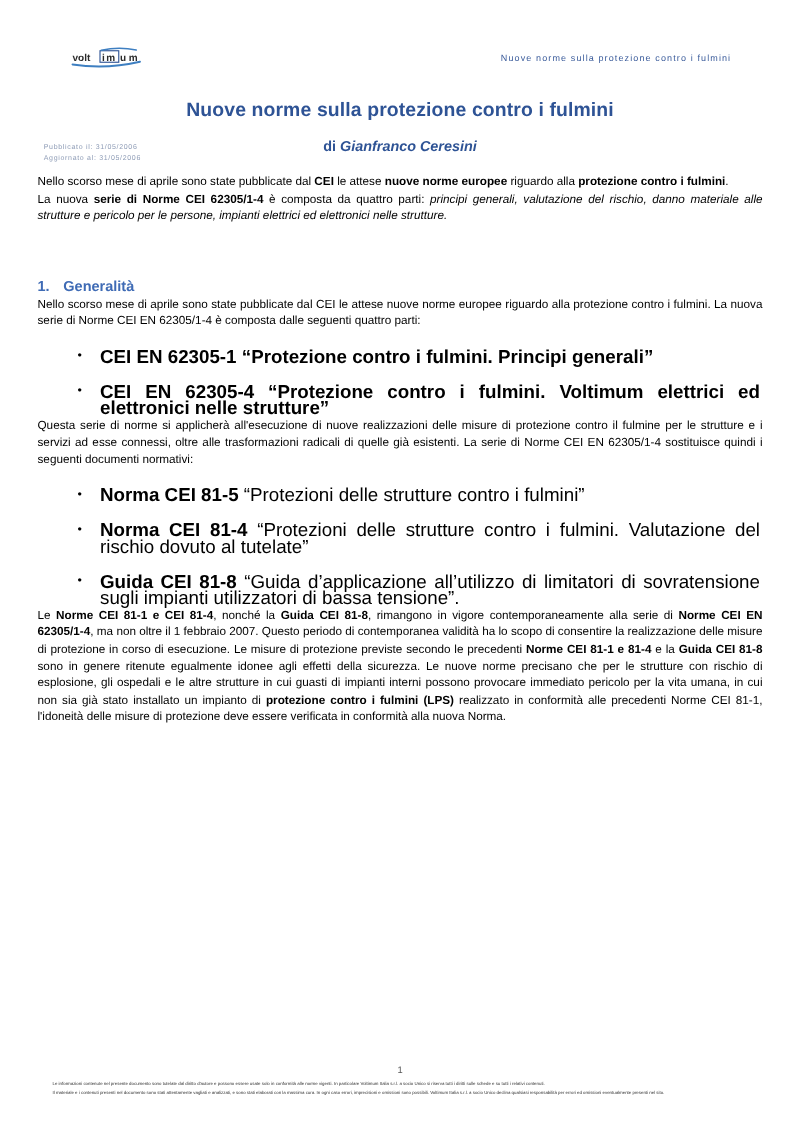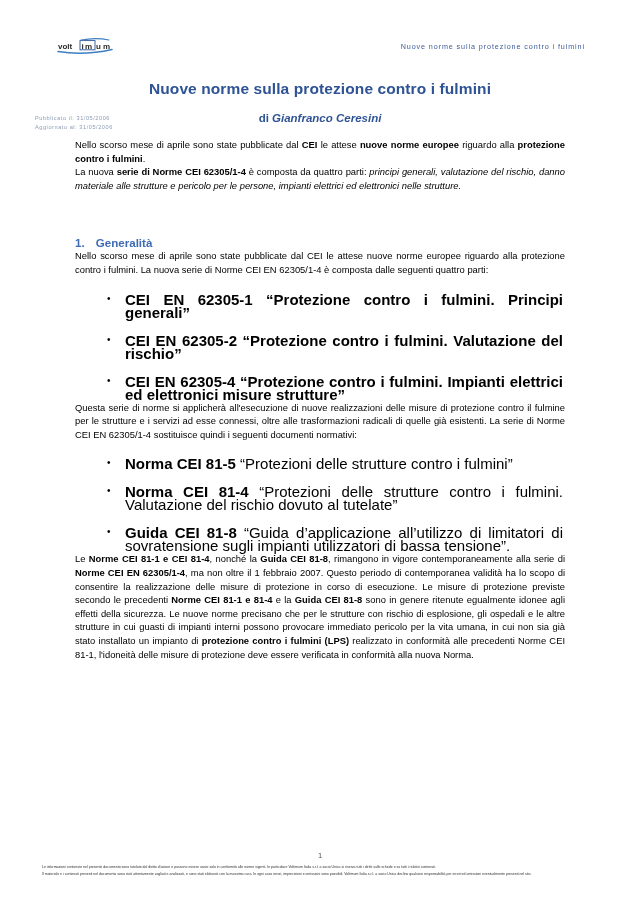--- a/index.html
+++ b/index.html
@@ -84,21 +84,21 @@
     text-align: center;
     color: #2e5395;
     font-size: 11.5px;
     font-weight: bold;
     top: 14px;
   }
   .byline .name { font-style: italic; }
 
   
   .content {
-    padding: 0 75px;
+    padding: 0 30px;
   }
   p.body {
     font-size: 9.4px;
     line-height: 13.6px;
     text-align: justify;
     margin: 0;
     color: #000;
   }
   .intro {
     margin-top: 28px;
@@ -204,22 +204,21 @@
 
     <div class="sec-heading">
       <span>1.</span>
       <span>Generalità</span>
     </div>
 
     <p class="body para">Nello scorso mese di aprile sono state pubblicate dal CEI le attese nuove norme europee riguardo alla protezione contro i fulmini. La nuova serie di Norme CEI EN 62305/1-4 è composta dalle seguenti quattro parti:</p>
 
     <ul class="bullets">
       <li><b>CEI EN 62305-1</b><b> “Protezione contro i fulmini. Principi generali”</b></li>
-      <li><b>CEI EN 62305-2</b><b> “Protezione contro i fulmini. Valutazione del rischio”</b></li>
-      <li><b>CEI EN 62305-4</b><b> “Protezione contro i fulmini. Impianti elettrici ed elettronici misure strutture”</b></li>
+      <li><b>CEI EN 62305-4</b><b> “Protezione contro i fulmini. Voltimum elettrici ed elettronici nelle strutture”</b></li>
     </ul>
 
     <p class="body para">Questa serie di norme si applicherà all'esecuzione di nuove realizzazioni delle misure di protezione contro il fulmine per le strutture e i servizi ad esse connessi, oltre alle trasformazioni radicali di quelle già esistenti. La serie di Norme CEI EN 62305/1-4 sostituisce quindi i seguenti documenti normativi:</p>
 
     <ul class="bullets">
       <li><b>Norma CEI 81-5</b><span> “Protezioni delle strutture contro i fulmini”</span></li>
       <li><b>Norma CEI 81-4</b><span> “Protezioni delle strutture contro i fulmini. Valutazione del rischio dovuto al tutelate”</span></li>
       <li><b>Guida CEI 81-8</b><span> “Guida d’applicazione all’utilizzo di limitatori di sovratensione sugli impianti utilizzatori di bassa tensione”.</span></li>
     </ul>
 

